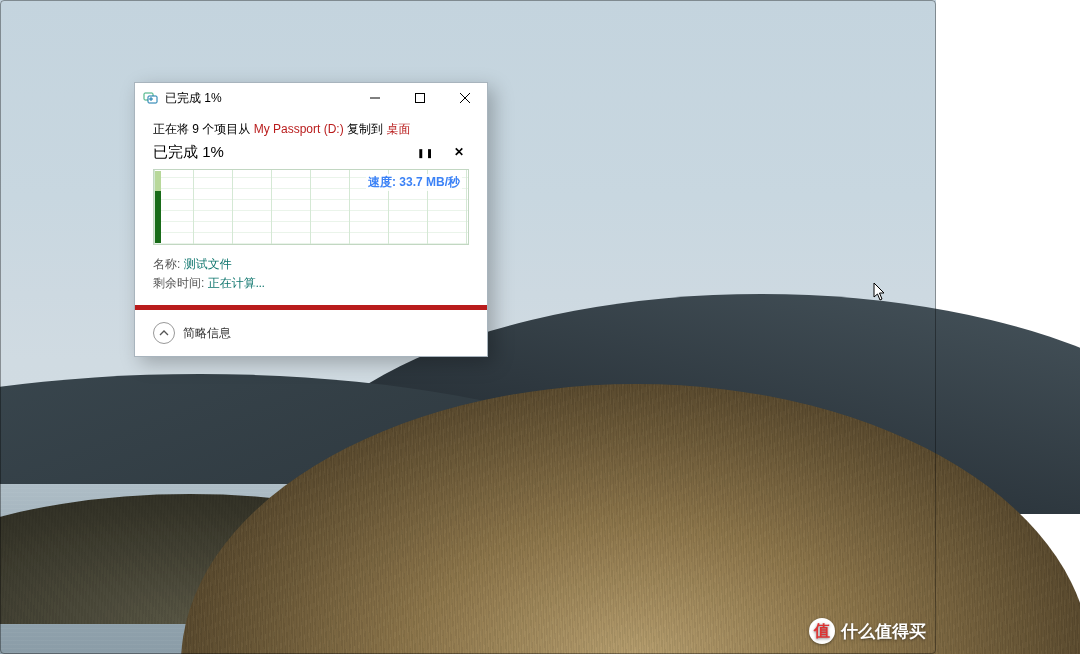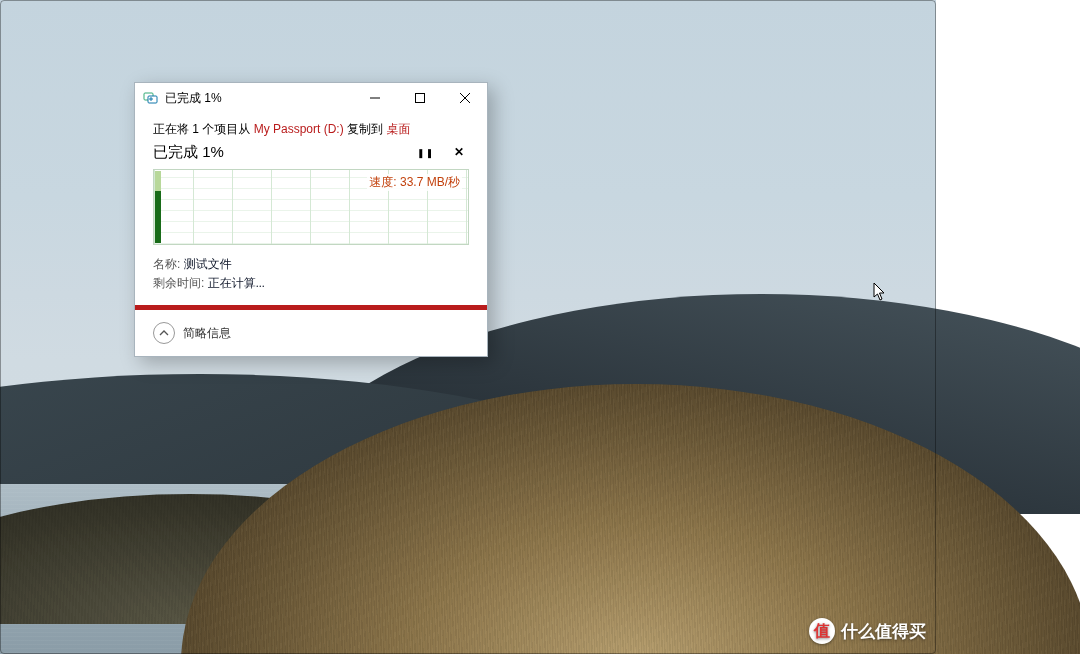--- a/index.html
+++ b/index.html
@@ -141,28 +141,29 @@
     }
     .chart-bar {
       position: absolute;
       left: 1px; top: 1px; bottom: 1px;
       width: 6px;
       background: linear-gradient(180deg, #b8d89a 0%, #b8d89a 28%, #186b18 28%, #186b18 100%);
     }
     .chart-speed {
       position: absolute;
       right: 6px; top: 4px;
-      color: #c2410c;
+      color: #3b82f6;
       background: rgba(255,255,255,0.85);
       padding: 0 2px;
+      font-weight: bold;
     }
     
     .meta { color: #555; line-height: 1.6; }
     .meta .label { }
-    .meta .value { color: #0f172a; font-family: Liberation Serif, serif; }
+    .meta .value { color: #0f766e; font-family: Liberation Serif, serif; }
     
     .footer {
       border-top: 5px solid #b91c1c;
       padding: 12px 18px;
       display: flex; align-items: center;
       gap: 8px;
     }
     .expand-icon {
       width: 22px; height: 22px;
       border: 1px solid #999;
@@ -232,21 +233,21 @@
       </div>
       <div class="win-btn close">
         <svg width="10" height="10" viewBox="0 0 10 10">
             <path d="M0 0 L10 10 M10 0 L0 10" stroke="#000" stroke-width="1"></path>
           </svg>
       </div>
     </div>
 
     <div class="body">
       <div class="copy-line">
-        <span>正在将 1 个项目从 </span><span class="link">My Passport (D:)</span><span> 复制到 </span><span class="link">桌面</span>
+        <span>正在将 9 个项目从 </span><span class="link">My Passport (D:)</span><span> 复制到 </span><span class="link">桌面</span>
       </div>
 
       <div class="progress-row">
         <span class="progress-title">已完成 1%</span>
         <span>
           <span class="action-btn" style="font-size:9px;letter-spacing:1px;">❚❚</span>
           <span class="action-btn" style="font-size:12px;font-weight:700;">✕</span>
         </span>
       </div>
 

